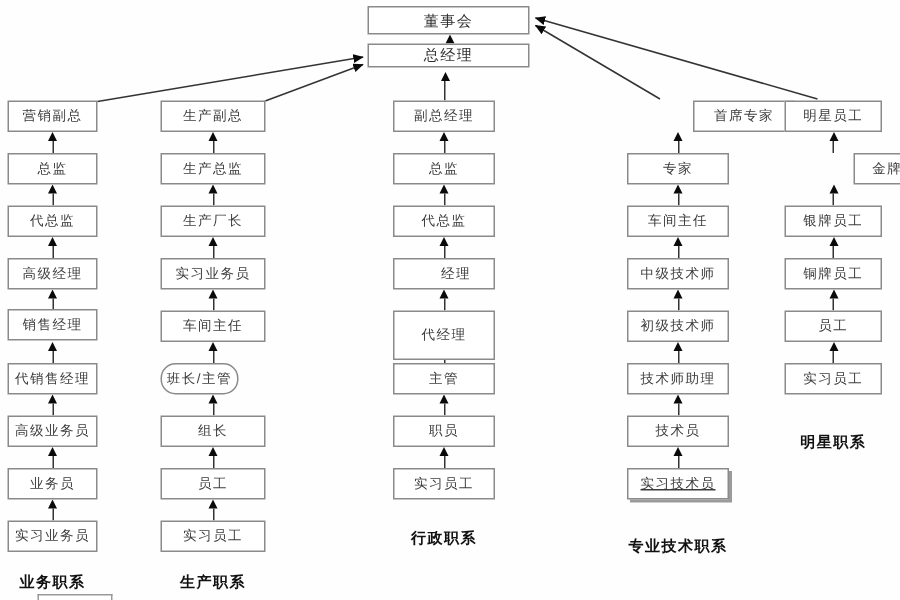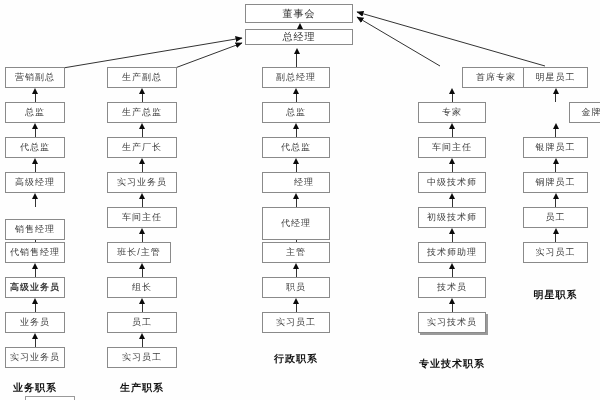--- a/index.html
+++ b/index.html
@@ -9,21 +9,21 @@
   }
   .overlay { position:absolute; left:0; top:0; width:600px; height:400px; pointer-events:none; }
   .node {
     position:absolute; box-sizing:border-box;
     border:1px solid #8a8a8a; background:#ffffff;
     color:#3c3c3c; font-size:9px; letter-spacing:1px;
     display:flex; align-items:center; justify-content:center;
     white-space:nowrap; z-index:2;
   }
   .node.top { font-size:10px; color:#2f2f2f; }
-  .node.shadowed { box-shadow:2px 2px 0 #9a9a9a; }
+  .node.shadowed { box-shadow:2px 2px 0 #9a9a9a;text-decoration:underline; }
   .col-label {
     position:absolute; text-align:center; font-size:10px; font-weight:bold;
     color:#111; letter-spacing:1px; white-space:nowrap; z-index:2;
   }
   .vconn { position:absolute; width:7px; z-index:1; }
   .vconn .tri {
     width:0; height:0; margin:0 auto;
     border-left:3.5px solid transparent; border-right:3.5px solid transparent;
     border-bottom:6px solid #0a0a0a;
   }
@@ -72,31 +72,31 @@
       <div class="node" style="left: 5px; top: 137px; width: 60px; height: 21px;">代总监</div>
       <div class="vconn" style="left: 31.5px; top: 123px; height: 14px;">
         <div class="tri"></div>
         <div class="stem" style="height:8px;"></div>
       </div>
       <div class="node" style="left: 5px; top: 172px; width: 60px; height: 21px;">高级经理</div>
       <div class="vconn" style="left: 31.5px; top: 158px; height: 14px;">
         <div class="tri"></div>
         <div class="stem" style="height:8px;"></div>
       </div>
-      <div class="node" style="left: 5px; top: 219px; width: 60px; height: 21px;">销售经理</div>
+      <div class="node" style="left: 5px; top: 206px; width: 60px; height: 21px;">销售经理</div>
       <div class="vconn" style="left: 31.5px; top: 193px; height: 14px;">
         <div class="tri"></div>
         <div class="stem" style="height:8px;"></div>
       </div>
       <div class="node" style="left: 5px; top: 242px; width: 60px; height: 21px;">代销售经理</div>
       <div class="vconn" style="left: 31.5px; top: 228px; height: 14px;">
         <div class="tri"></div>
         <div class="stem" style="height:8px;"></div>
       </div>
-      <div class="node" style="left: 5px; top: 277px; width: 60px; height: 21px; font-weight: bold;">高级业务员</div>
+      <div class="node" style="left: 5px; top: 277px; width: 60px; height: 21px;">高级业务员</div>
       <div class="vconn" style="left: 31.5px; top: 263px; height: 14px;">
         <div class="tri"></div>
         <div class="stem" style="height:8px;"></div>
       </div>
       <div class="node" style="left: 5px; top: 312px; width: 60px; height: 21px;">业务员</div>
       <div class="vconn" style="left: 31.5px; top: 298px; height: 14px;">
         <div class="tri"></div>
         <div class="stem" style="height:8px;"></div>
       </div>
       <div class="node" style="left: 5px; top: 347px; width: 60px; height: 21px;">实习业务员</div>
@@ -119,21 +119,21 @@
       <div class="node" style="left: 107px; top: 172px; width: 70px; height: 21px;">实习业务员</div>
       <div class="vconn" style="left: 138.5px; top: 158px; height: 14px;">
         <div class="tri"></div>
         <div class="stem" style="height:8px;"></div>
       </div>
       <div class="node" style="left: 107px; top: 207px; width: 70px; height: 21px;">车间主任</div>
       <div class="vconn" style="left: 138.5px; top: 193px; height: 14px;">
         <div class="tri"></div>
         <div class="stem" style="height:8px;"></div>
       </div>
-      <div class="node" style="left: 107px; top: 242px; width: 64px; height: 21px;">班长/主管</div>
+      <div class="node" style="left: 107px; top: 242px; width: 52px; height: 21px; border-radius: 10px;">班长/主管</div>
       <div class="vconn" style="left: 138.5px; top: 228px; height: 14px;">
         <div class="tri"></div>
         <div class="stem" style="height:8px;"></div>
       </div>
       <div class="node" style="left: 107px; top: 277px; width: 70px; height: 21px;">组长</div>
       <div class="vconn" style="left: 138.5px; top: 263px; height: 14px;">
         <div class="tri"></div>
         <div class="stem" style="height:8px;"></div>
       </div>
       <div class="node" style="left: 107px; top: 312px; width: 70px; height: 21px;">员工</div>

